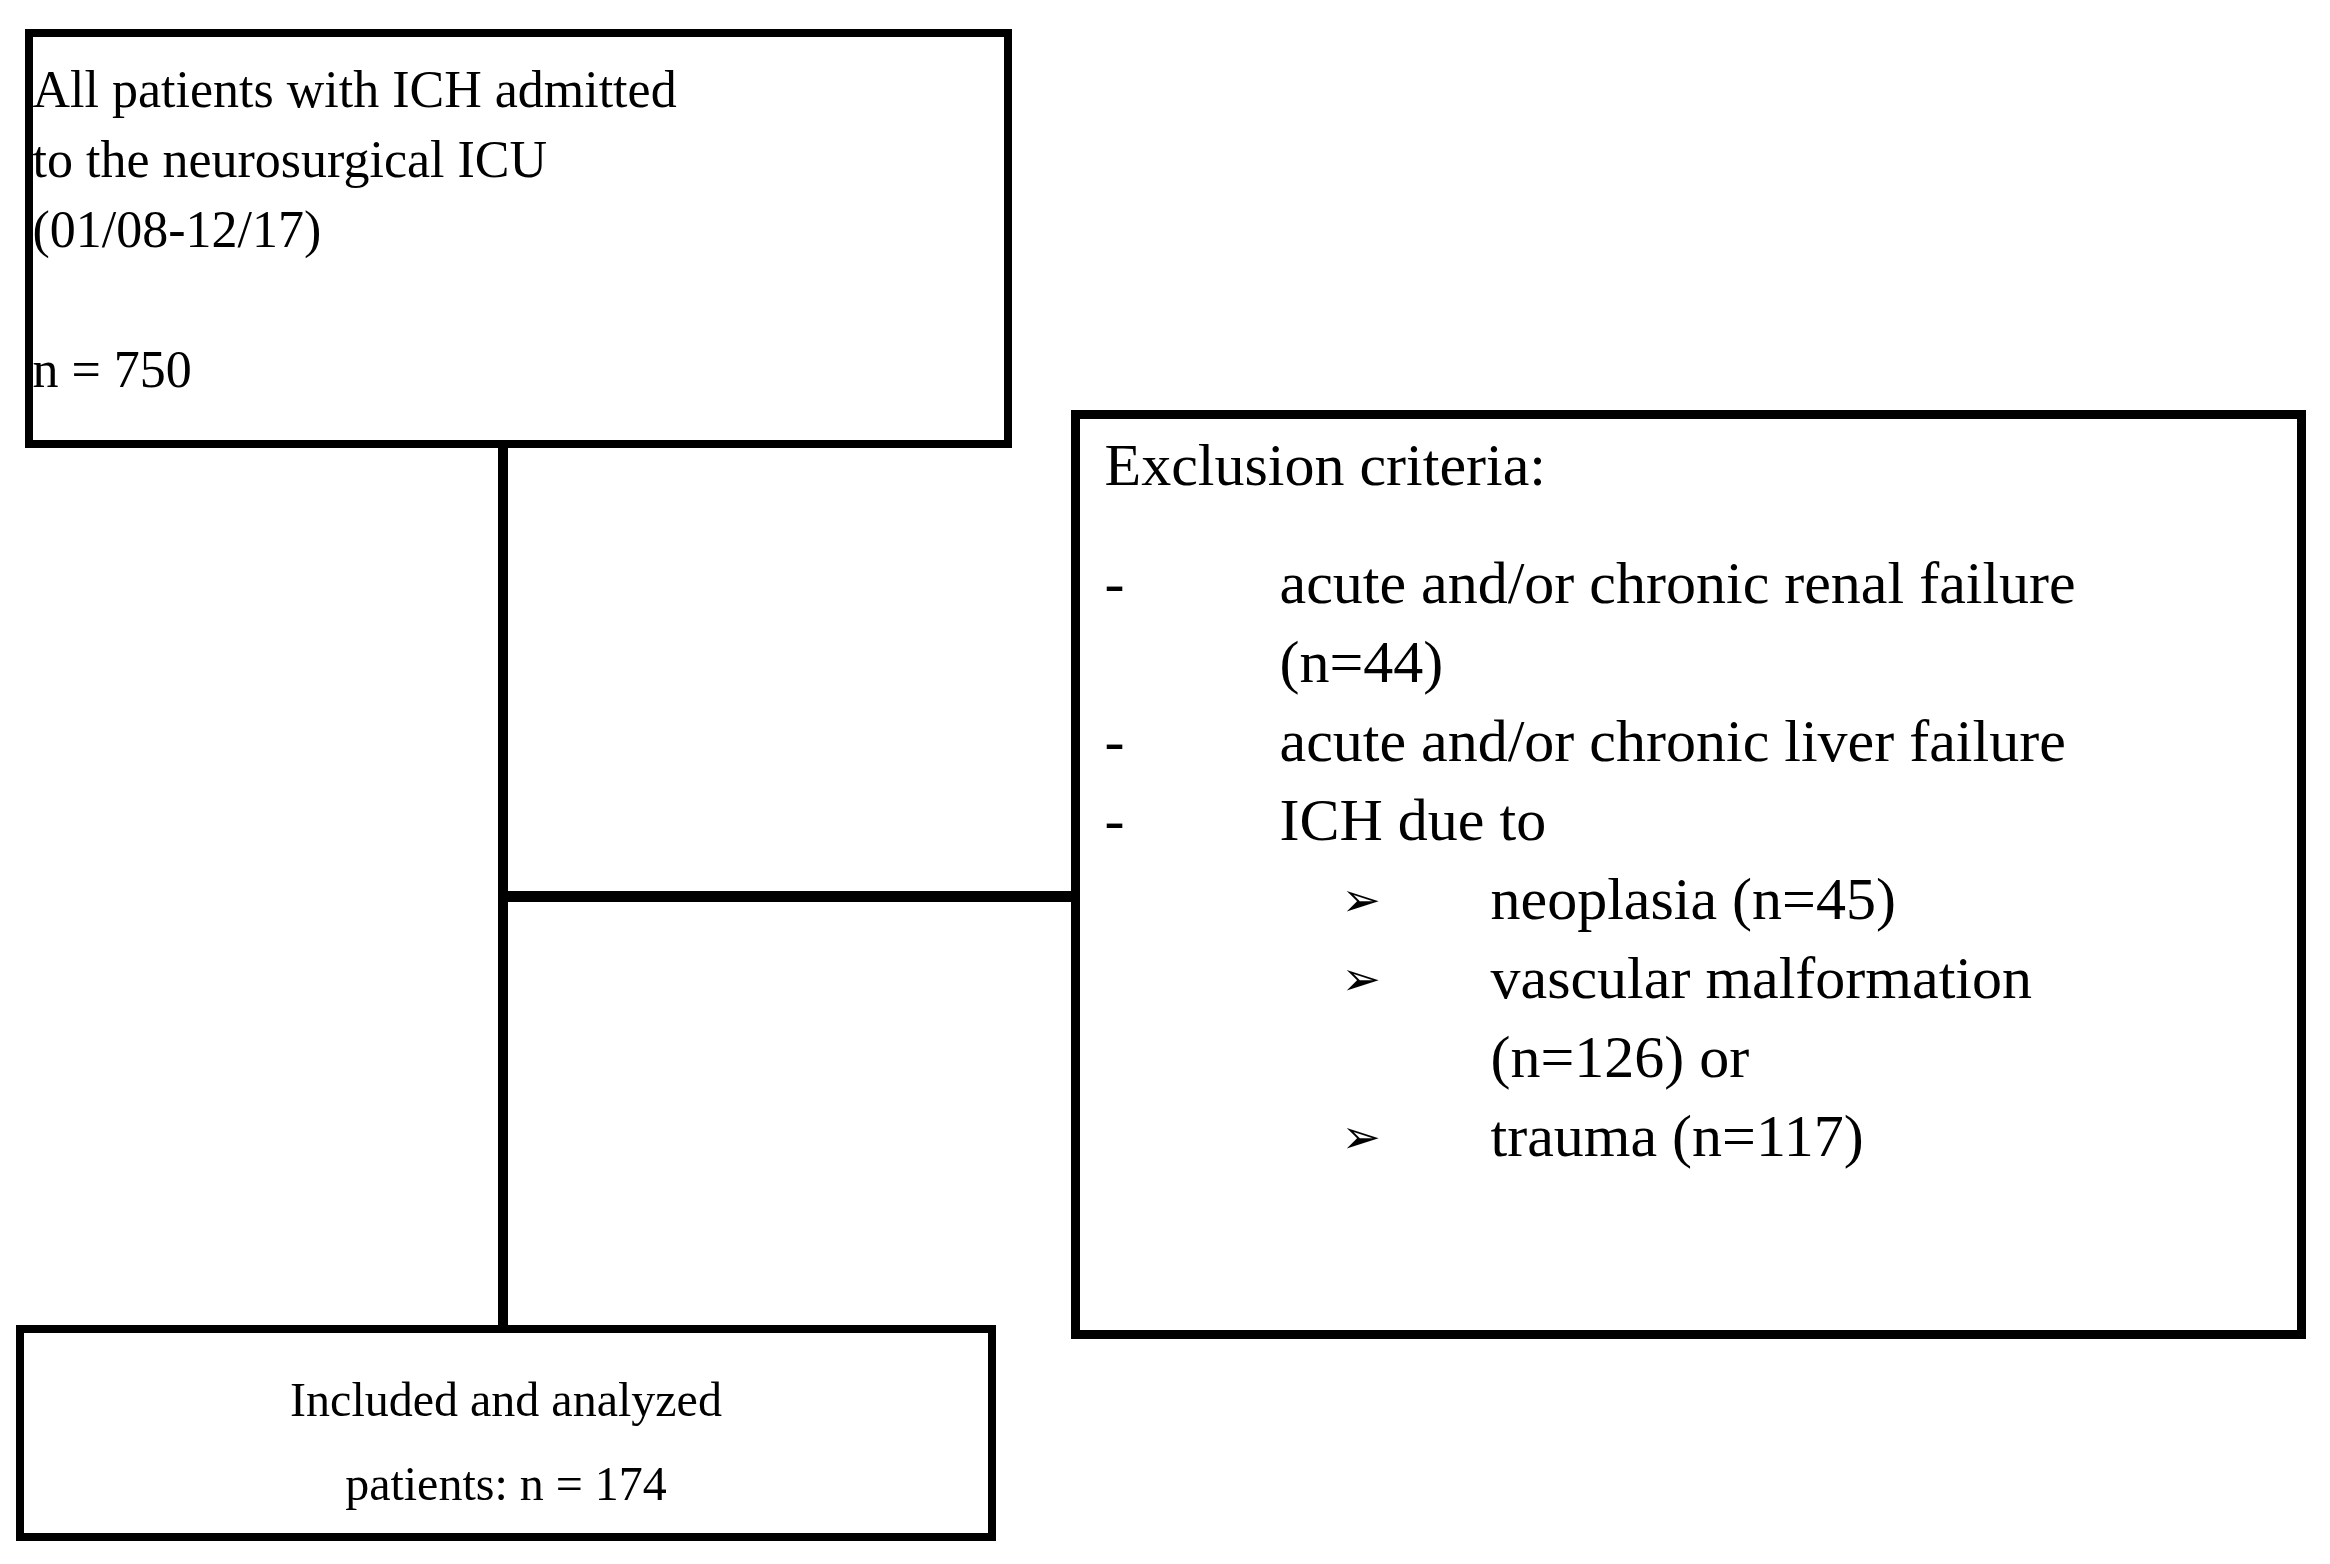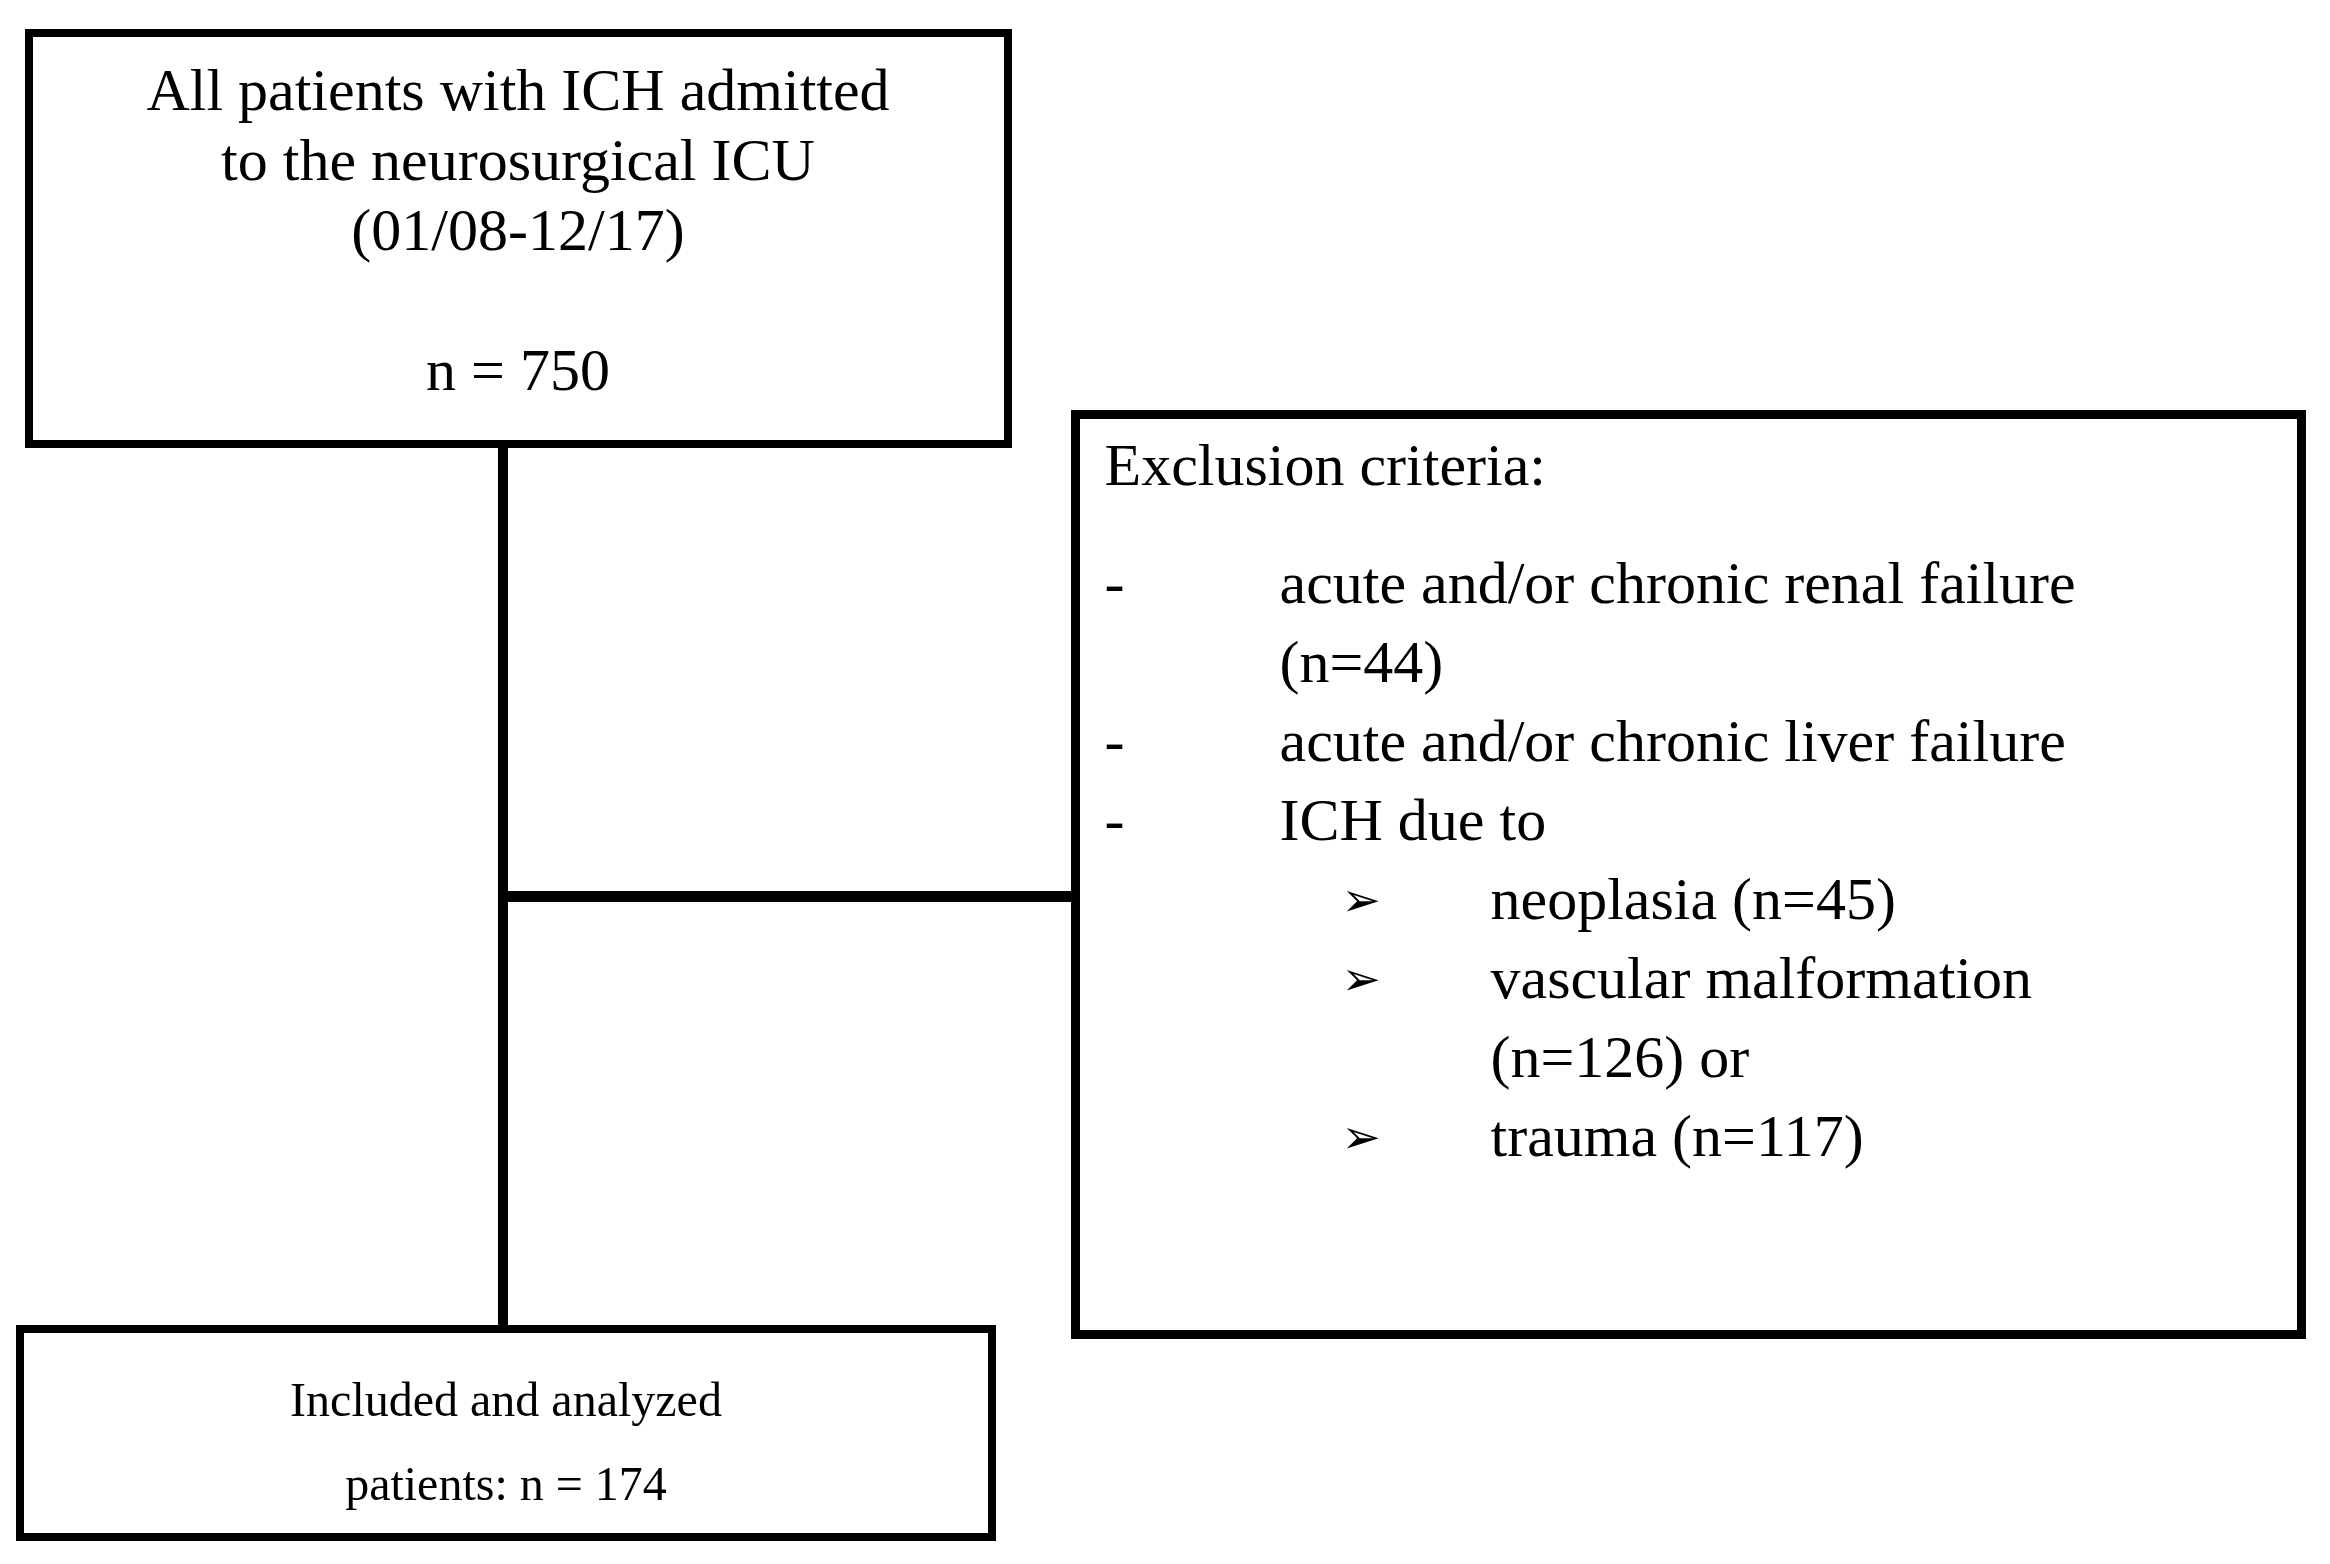--- a/index.html
+++ b/index.html
@@ -20,22 +20,21 @@
     box-sizing: border-box;
     border: 8.8px solid #000000;
     background: #ffffff;
   }
   
   #top-box {
     left: 24.5px;
     top: 29px;
     width: 987px;
     height: 419px;
-    text-align: center;
-    font-size: 60px;
+    font-size: 52px;
     line-height: 70px;
     padding-top: 17.5px;
   }
   #top-box .count-line {
     margin-top: 70px;
   }
   
   #exclusion-box {
     left: 1071px;
     top: 410px;

